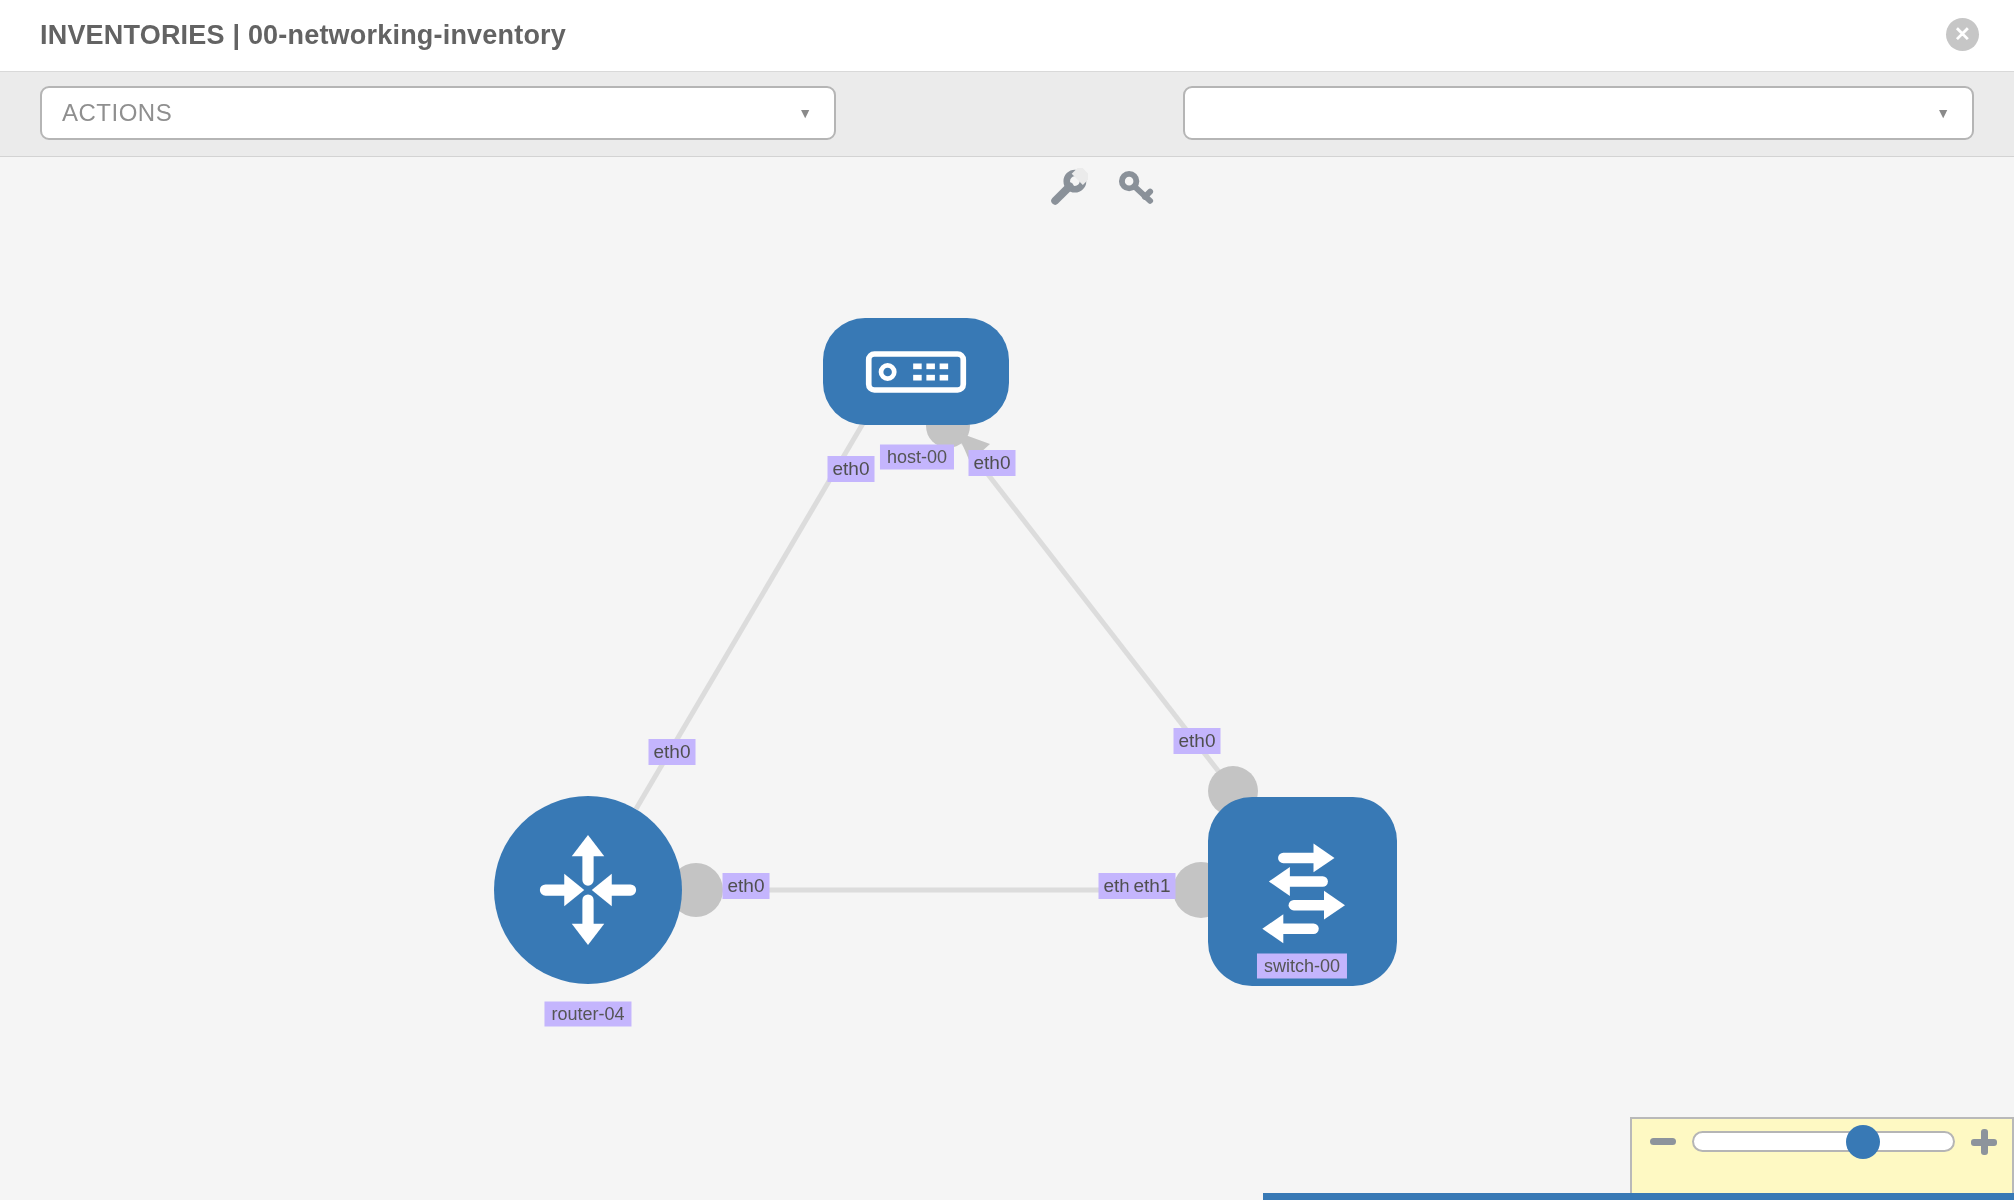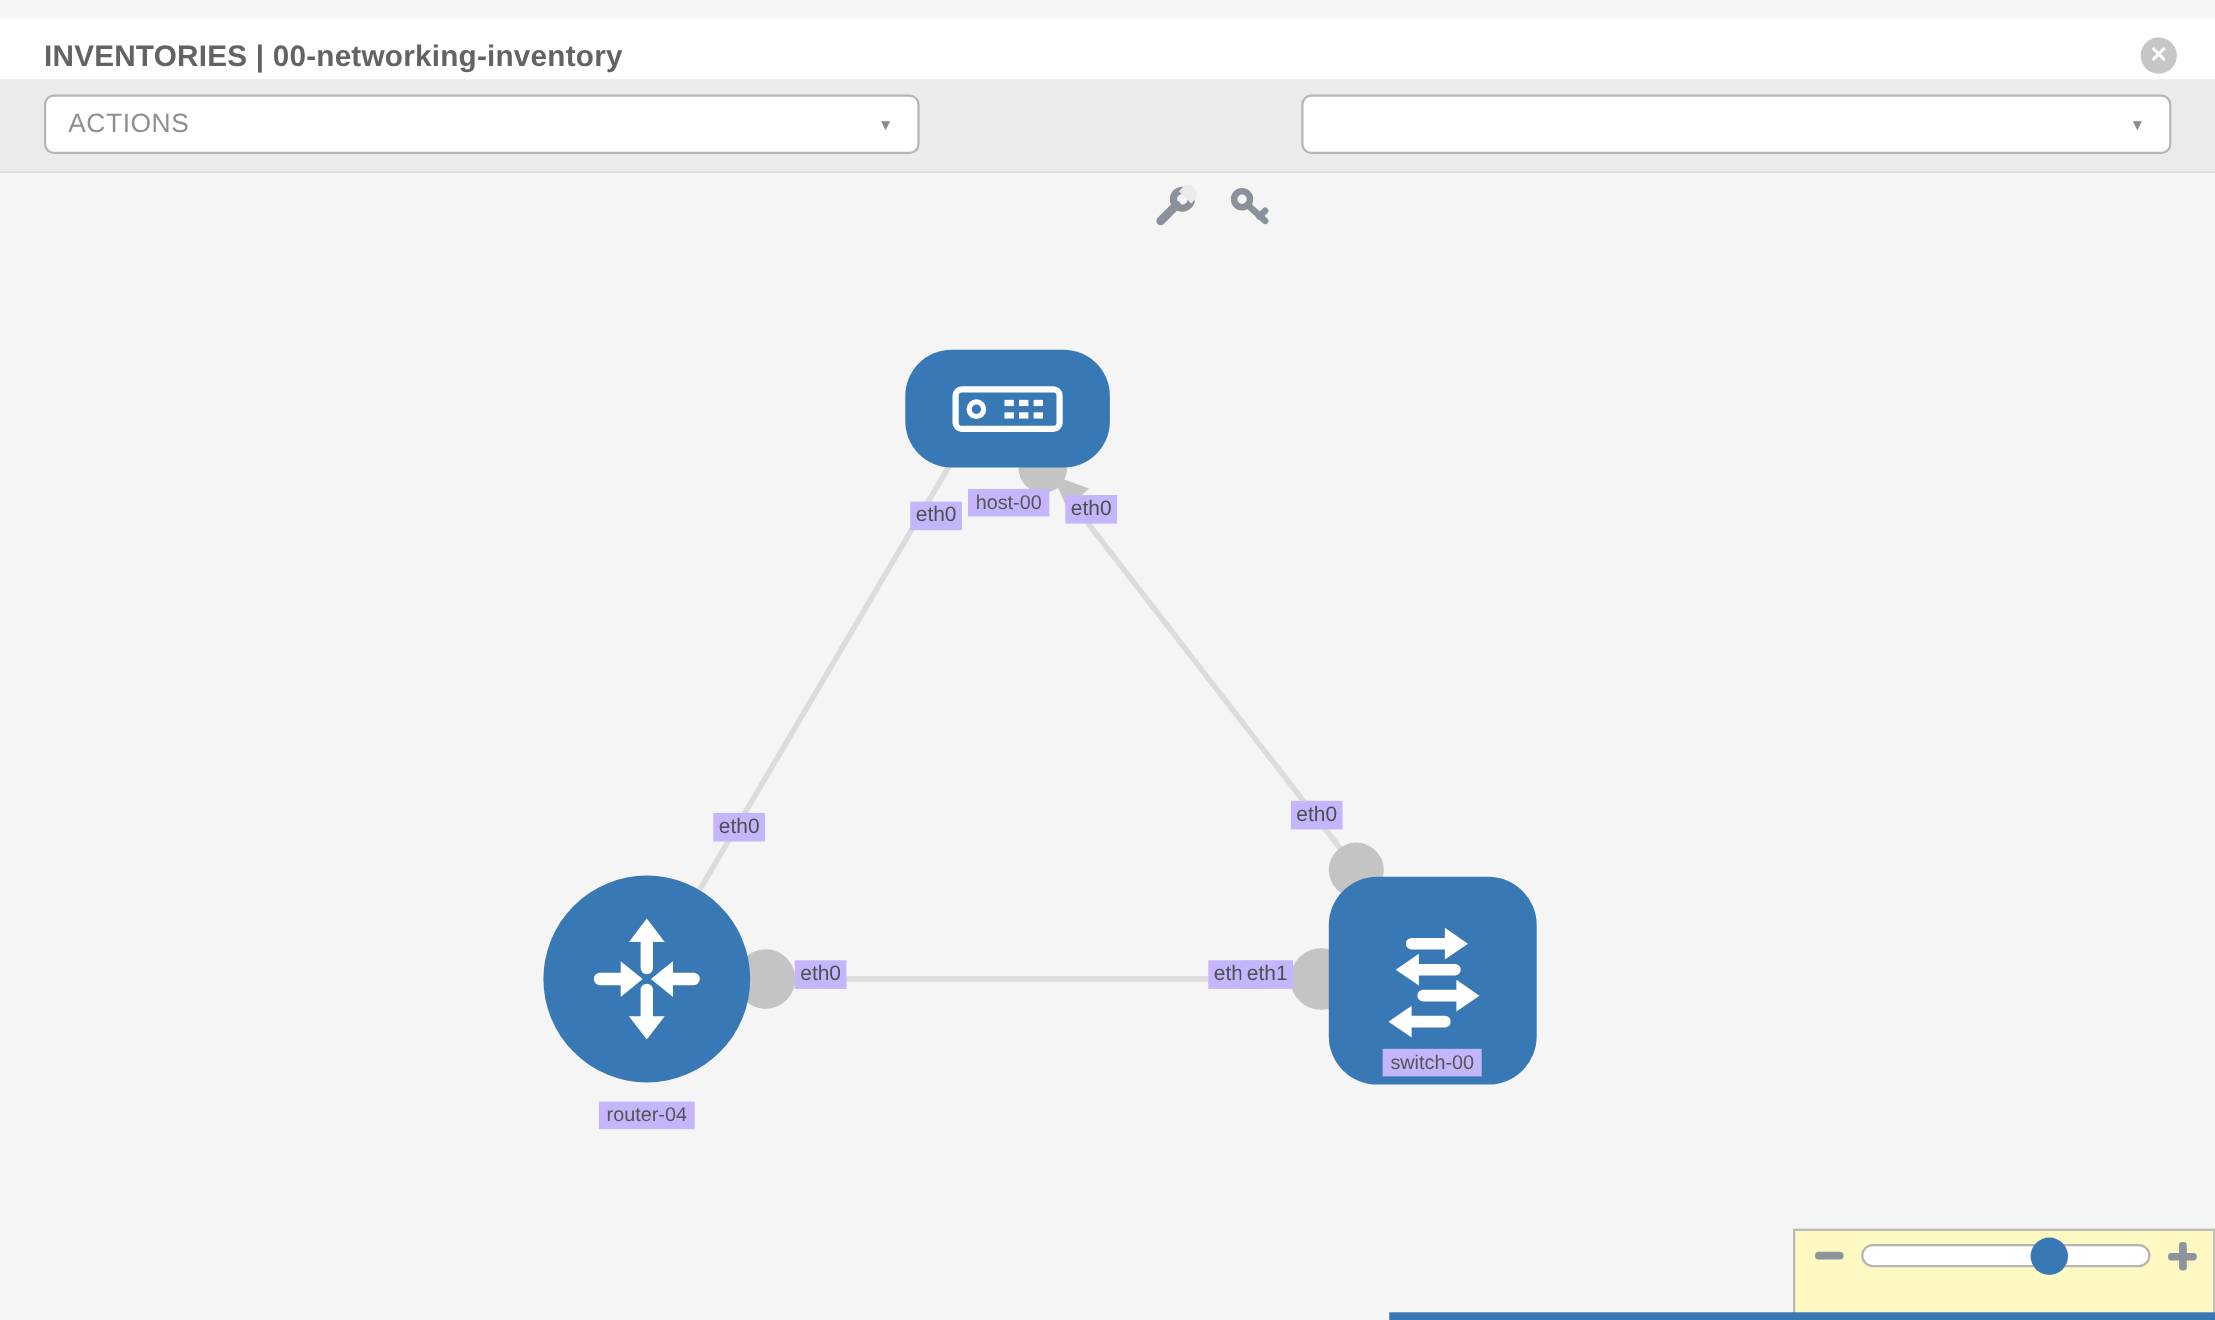--- a/index.html
+++ b/index.html
@@ -1,20 +1,20 @@
 <!DOCTYPE html>
 <html><head>
 <meta charset="utf-8">
 <style>
   html,body{margin:0;padding:0;}
   body{font-family:"Liberation Sans",sans-serif;}
   #app{position:relative;width:2014px;height:1200px;background:#f5f5f5;overflow:hidden;}
 
   
-  .header{position:absolute;left:0;top:16px;width:2014px;height:71px;background:#ffffff;border-bottom:1px solid #d9d9d9;}
+  .header{position:absolute;left:0;top:0;width:2014px;height:71px;background:#ffffff;border-bottom:1px solid #d9d9d9;}
   .title{position:absolute;left:40px;top:0;height:71px;line-height:71px;font-size:27px;font-weight:bold;color:#636363;letter-spacing:0.2px;}
   .close-btn{position:absolute;left:1946px;top:18px;width:33px;height:33px;border-radius:50%;background:#c6c6c6;color:#ffffff;text-align:center;line-height:33px;font-size:20px;font-weight:bold;cursor:pointer;}
 
   
   .toolbar{position:absolute;left:0;top:72px;width:2014px;height:84px;background:#ebebeb;border-bottom:1px solid #d3d3d3;}
   .select-box{position:absolute;top:14px;height:54px;background:#ffffff;border:2px solid #b5b5b5;border-radius:9px;box-sizing:border-box;}
   .select-label{position:absolute;left:20px;top:0;height:50px;line-height:50px;font-size:24px;color:#8f8f8f;letter-spacing:0.5px;background:transparent;border:none;outline:none;width:85%;font-family:"Liberation Sans",sans-serif;}
   .select-label::placeholder{color:#8f8f8f;opacity:1;}
   .chevron{position:absolute;right:22px;top:0;height:50px;line-height:50px;font-size:14px;color:#8a8a8a;}
   .tool-icon{position:absolute;top:96px;width:42px;height:42px;}

